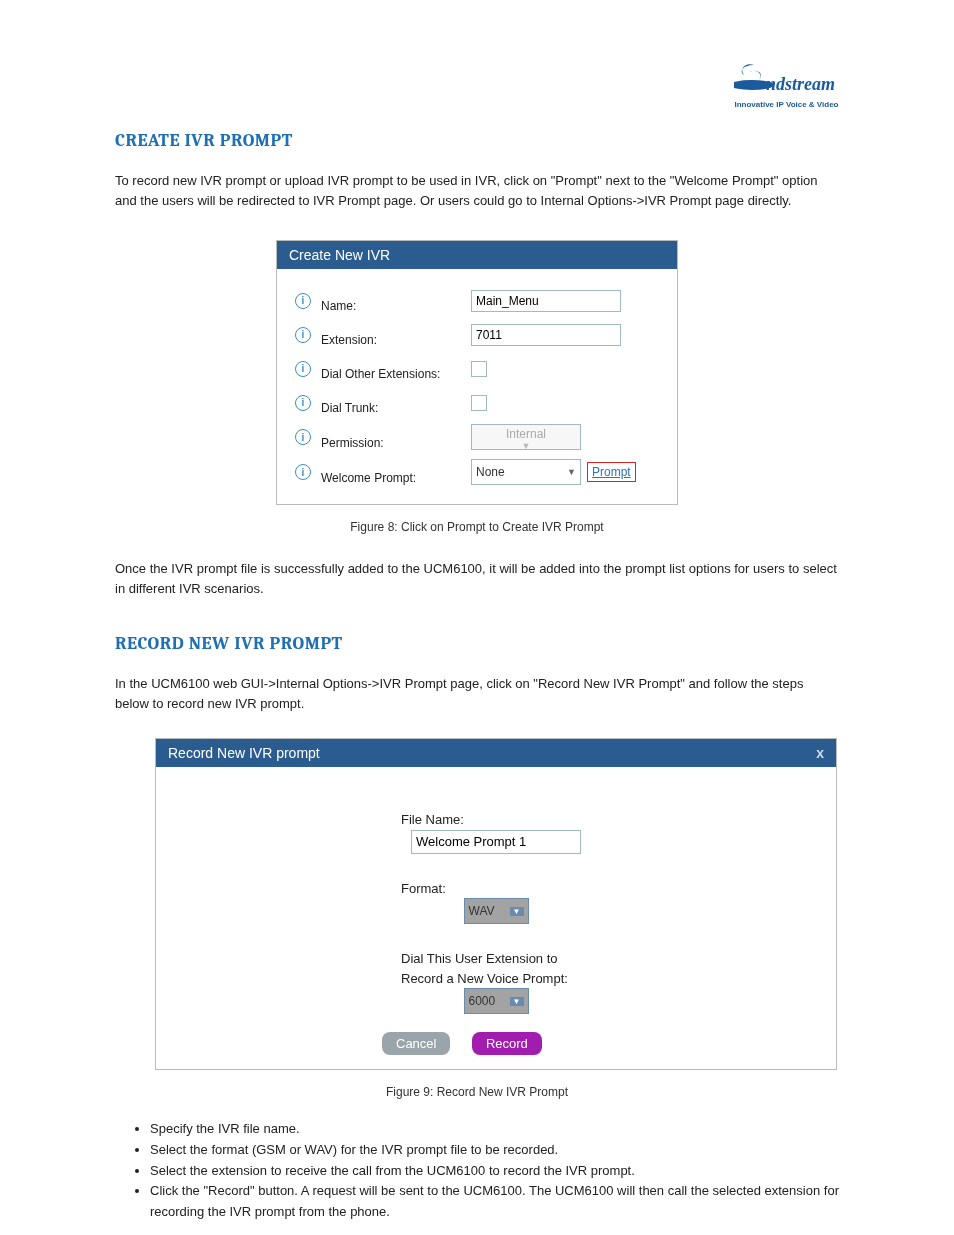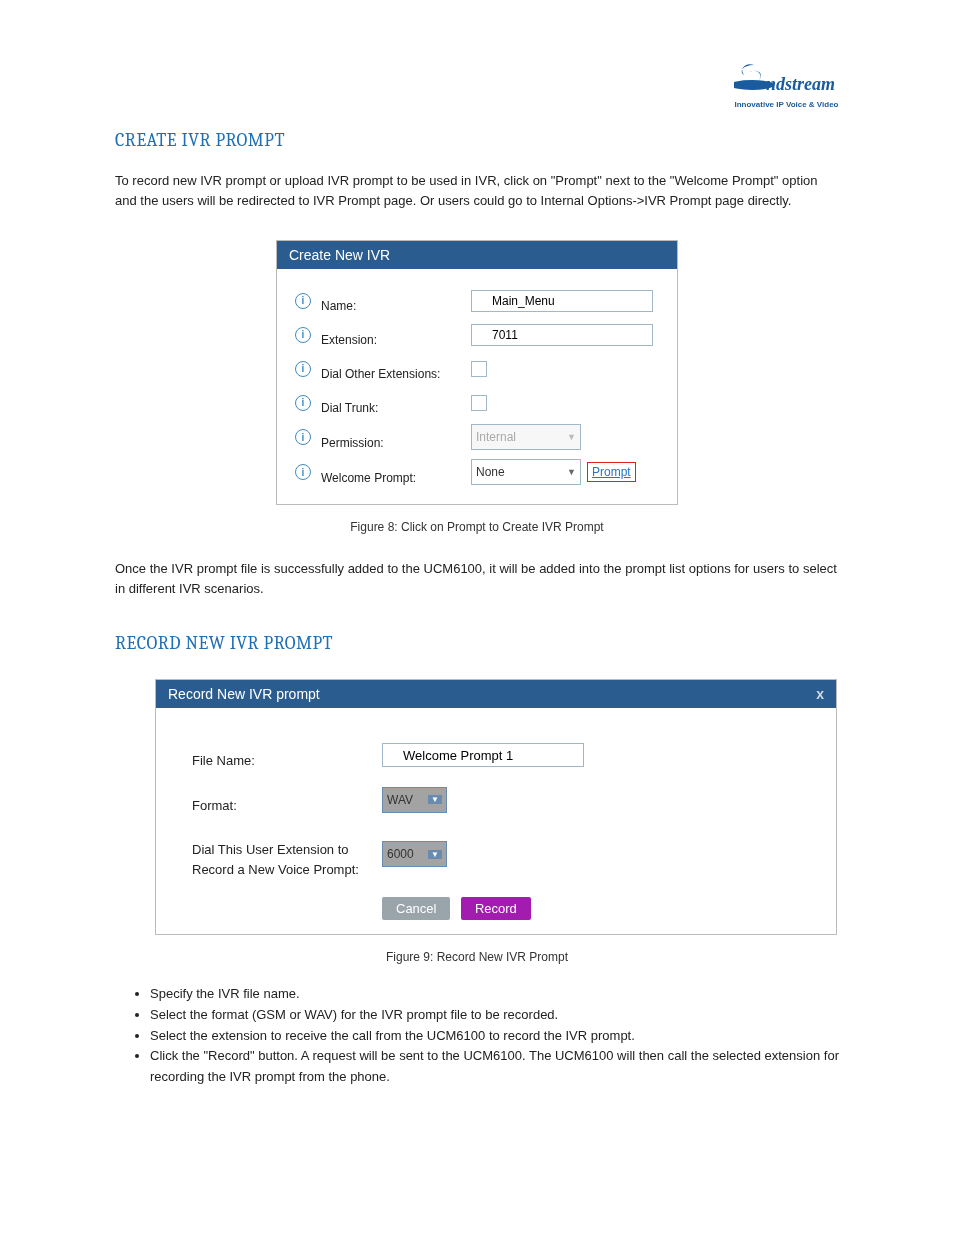--- a/index.html
+++ b/index.html
@@ -24,21 +24,21 @@
     }
     .logo-text {
       font-size: 8px;
       color: #1a5b9e;
       font-weight: bold;
     }
     h2.section-title {
       font-family: Cambria, Georgia, serif;
       font-size: 18px;
       color: #1f6fb5;
-      font-weight: normal;
+      font-weight: bold;
       margin: 0 0 20px 0;
       letter-spacing: 0.5px;
     }
     .body-text {
       font-size: 13px;
       color: #222;
       margin: 8px 0;
       line-height: 1.5;
     }
     .panel {
@@ -60,20 +60,21 @@
     .form-row {
       display: flex;
       align-items: center;
       margin: 9px 0;
       font-size: 12px;
       color: #222;
     }
     .form-row.big {
       margin: 14px 0;
       font-size: 13px;
+      flex-direction: column;
     }
     .info-icon {
       width: 14px;
       height: 14px;
       border: 1.5px solid #3c8dc5;
       border-radius: 50%;
       color: #3c8dc5;
       font-size: 10px;
       display: inline-flex;
       align-items: center;
@@ -86,21 +87,21 @@
       width: 150px;
       flex-shrink: 0;
       margin-top: 11px;
     }
     .label-col.wide {
       width: 190px;
       line-height: 1.5;
     }
     .text-input {
       border: 1px solid #a2b8c9;
-      padding: 2px 20px;
+      padding: 2px 4px;
       font-size: 12px;
       width: 140px;
       height: 16px;
     }
     .text-input.wide {
       width: 160px;
       font-size: 13px;
       height: 18px;
     }
     .checkbox {
@@ -117,20 +118,21 @@
       height: 20px;
       display: inline-flex;
       align-items: center;
       justify-content: space-between;
       background: white;
       color: #333;
     }
     .select.disabled {
       color: #aaa;
       background: #f7f7f7;
+      flex-direction: column;
     }
     .select .arrow {
       font-size: 9px;
       color: #666;
     }
     .select.disabled .arrow {
       color: #bbb;
     }
     .select.small {
       width: 55px;
@@ -157,24 +159,24 @@
       cursor: pointer;
     }
     .panel-header.flex {
       display: flex;
       justify-content: space-between;
       align-items: center;
     }
     .btn {
       display: inline-block;
       padding: 4px 14px;
-      border-radius: 2px;
+      border-radius: 8px;
       color: white;
       font-size: 13px;
-      margin-right: 6px;
+      margin-right: 17px;
       cursor: pointer;
     }
     .btn.cancel {
       background: #9aa4ab;
     }
     .btn.record {
       background: #a21caf;
     }
     .figure-caption {
       text-align: center;
@@ -257,20 +259,21 @@
         </div>
       </div>
     </div>
   </div>
 
   <div class="figure-caption">Figure 8: Click on Prompt to Create IVR Prompt</div>
 
   <p class="body-text" style="margin-top:25px;">Once the IVR prompt file is successfully added to the UCM6100, it will be added into the prompt list options for users to select in different IVR scenarios.</p>
 
   <h2 class="section-title" style="margin-top:35px;">RECORD NEW IVR PROMPT</h2>
+  <p class="body-text">In the UCM6100 web GUI-&gt;Internal Options-&gt;IVR Prompt page, click on "Record New IVR Prompt" and follow the steps below to record new IVR prompt.</p>
 
   <div style="margin-top:25px; margin-left:40px; margin-right:0;">
     <div class="panel" style="width: 680px;">
       <div class="panel-header flex">
         <span>Record New IVR prompt</span>
         <span class="close-x">x</span>
       </div>
       <div class="panel-body big">
         <div class="form-row big">
           <span class="label-col wide">File Name:</span>

